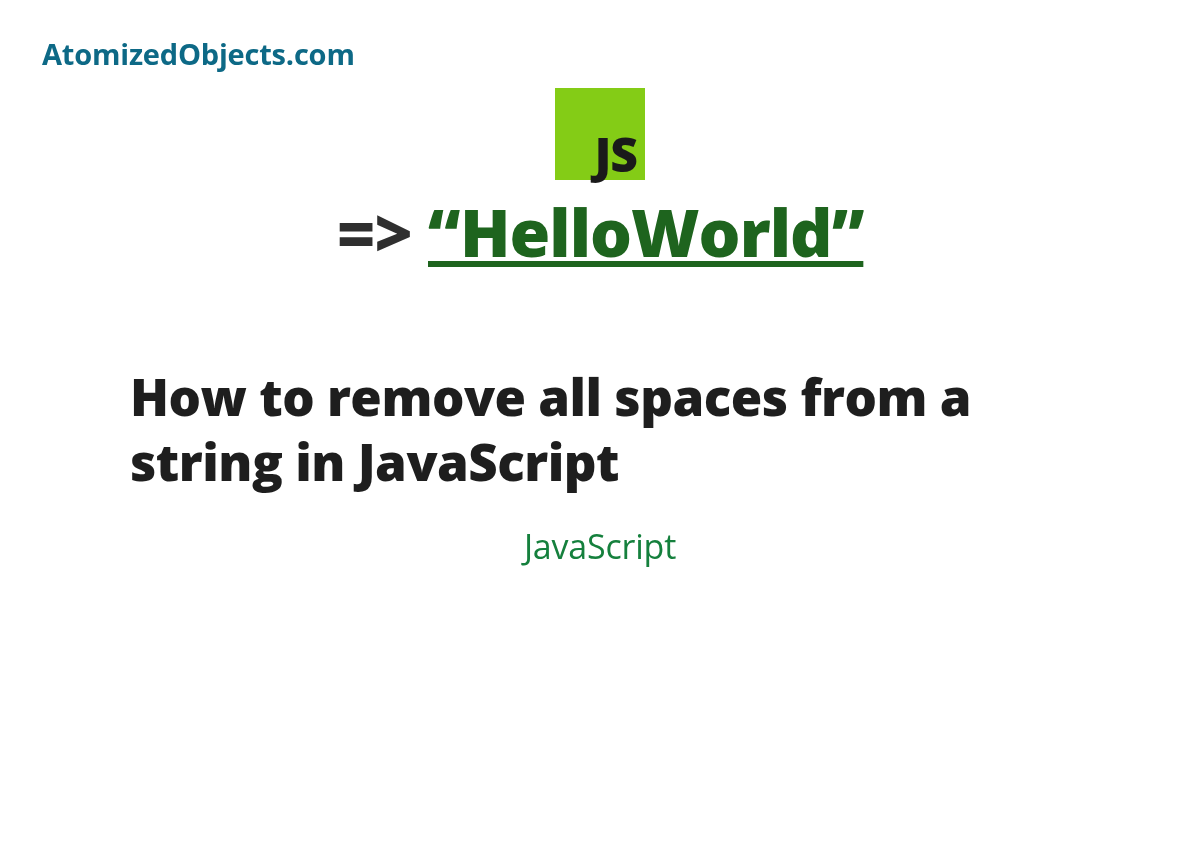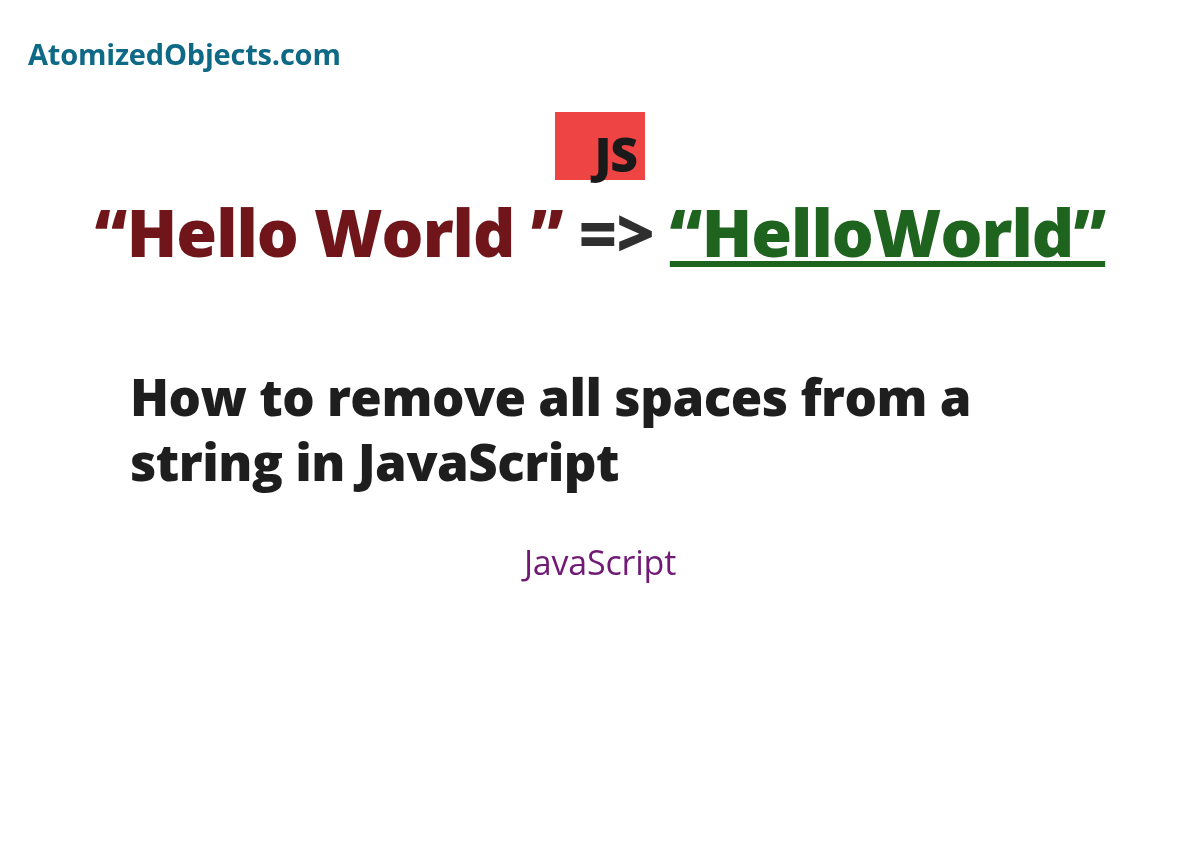--- a/index.html
+++ b/index.html
@@ -11,41 +11,41 @@
       width: 1200px;
       height: 845px;
       background: #ffffff;
       font-family: "Open Sans", "Segoe UI", -apple-system, Helvetica, Arial, sans-serif;
       position: relative;
       overflow: hidden;
     }
     .site-brand {
       position: absolute;
       top: 34px;
-      left: 28px;
+      left: 42px;
       color: #0d6986;
       font-size: 29px;
       font-weight: 700;
       letter-spacing: -0.2px;
     }
     .content {
       position: absolute;
       top: 0;
       left: 0;
       width: 1200px;
       height: 845px;
       display: flex;
       flex-direction: column;
       align-items: center;
     }
     .js-badge {
-      margin-top: 112px;
+      margin-top: 88px;
       width: 90px;
-      height: 68px;
-      background: #ef4444;
+      height: 92px;
+      background: #84cc16;
       position: relative;
     }
     .js-badge-text {
       position: absolute;
       right: 8px;
       bottom: 2px;
       color: #1a1a1a;
       font-weight: 800;
       font-size: 48px;
       letter-spacing: -1px;
@@ -75,39 +75,38 @@
     .article-title {
       margin-top: 88px;
       color: #1e1e1e;
       font-weight: 800;
       font-size: 51px;
       line-height: 1.28;
       letter-spacing: -0.5px;
       max-width: 940px;
     }
     .category {
-      margin-top: 44px;
-      color: #701a75;
+      margin-top: 28px;
+      color: #15803d;
       font-weight: 400;
       font-size: 34px;
       letter-spacing: -0.2px;
     }
   </style>
 </head>
 <body>
 
 <div class="site-brand">AtomizedObjects.com</div>
 
 <div class="content">
   <div class="js-badge">
     <span class="js-badge-text">JS</span>
   </div>
 
   <div class="code-line">
-    <span class="code-before">“Hello World ”</span>
     <span class="code-arrow">=&gt;</span>
     <span class="code-after">“HelloWorld”</span>
   </div>
 
   <h1 class="article-title">How to remove all spaces from a string in JavaScript</h1>
 
   <div class="category">JavaScript</div>
 </div>
 
 </body></html>

